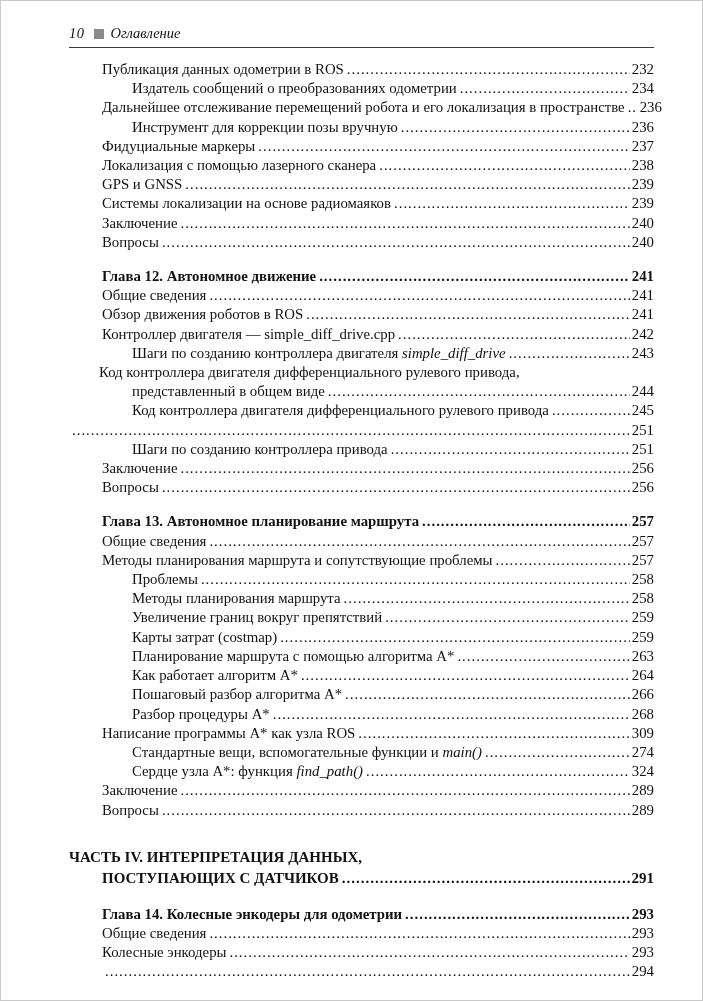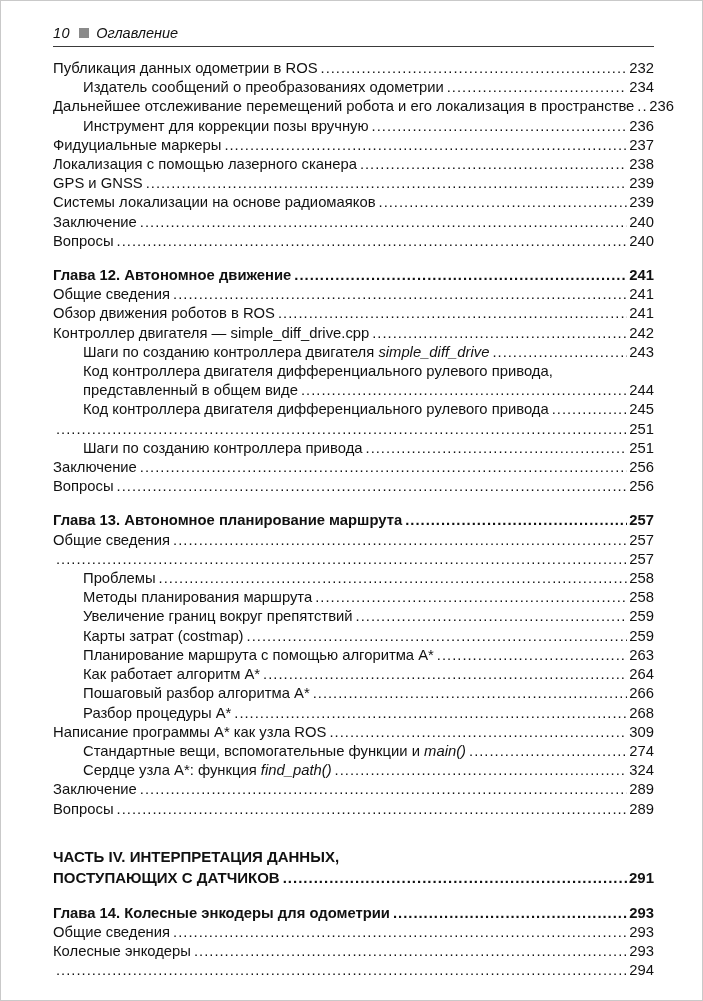--- a/index.html
+++ b/index.html
@@ -7,23 +7,23 @@
     padding: 0;
     background: #ffffff;
   }
   .page {
     position: relative;
     width: 703px;
     height: 1001px;
     box-sizing: border-box;
     background: #ffffff;
     border: 1px solid #c9c9c9;
-    padding: 24px 48px 0 52px;
+    padding: 24px 48px 0 68px;
     overflow: hidden;
-    font-family: Liberation Sans, sans-serif;
+    font-family: Liberation Serif, serif;
     color: #111111;
   }
   .page-header {
     display: flex;
     align-items: center;
     font-size: 14.5px;
     padding-bottom: 5px;
     border-bottom: 1.5px solid #3a3a3a;
     margin-bottom: 12px;
   }
@@ -53,20 +53,21 @@
     display: flex;
     align-items: baseline;
   }
   .toc-entry.level1 .row,
   .toc-entry.level1 .pre-line {
     padding-left: 30px;
   }
   .label {
     flex: 0 1 auto;
     white-space: nowrap;
+    margin-left: 33px;
   }
   .leader {
     flex: 1 1 12px;
     overflow: hidden;
     white-space: nowrap;
     min-width: 10px;
     margin: 0 2px 0 3px;
   }
   .leader::after {
     content: "......................................................................................................................................................................................................................................................................................";
@@ -262,20 +263,21 @@
       </div>
       <div class="toc-entry level0">
         <div class="row">
           <span class="label"><span>Общие сведения</span></span>
           <span class="leader"></span>
           <span class="pagenum">257</span>
         </div>
       </div>
       <div class="toc-entry level0">
         <div class="row">
+          <span class="label"><span>Методы планирования маршрута и сопутствующие проблемы</span></span>
           <span class="leader"></span>
           <span class="pagenum">257</span>
         </div>
       </div>
       <div class="toc-entry level1">
         <div class="row">
           <span class="label"><span>Проблемы</span></span>
           <span class="leader"></span>
           <span class="pagenum">258</span>
         </div>

